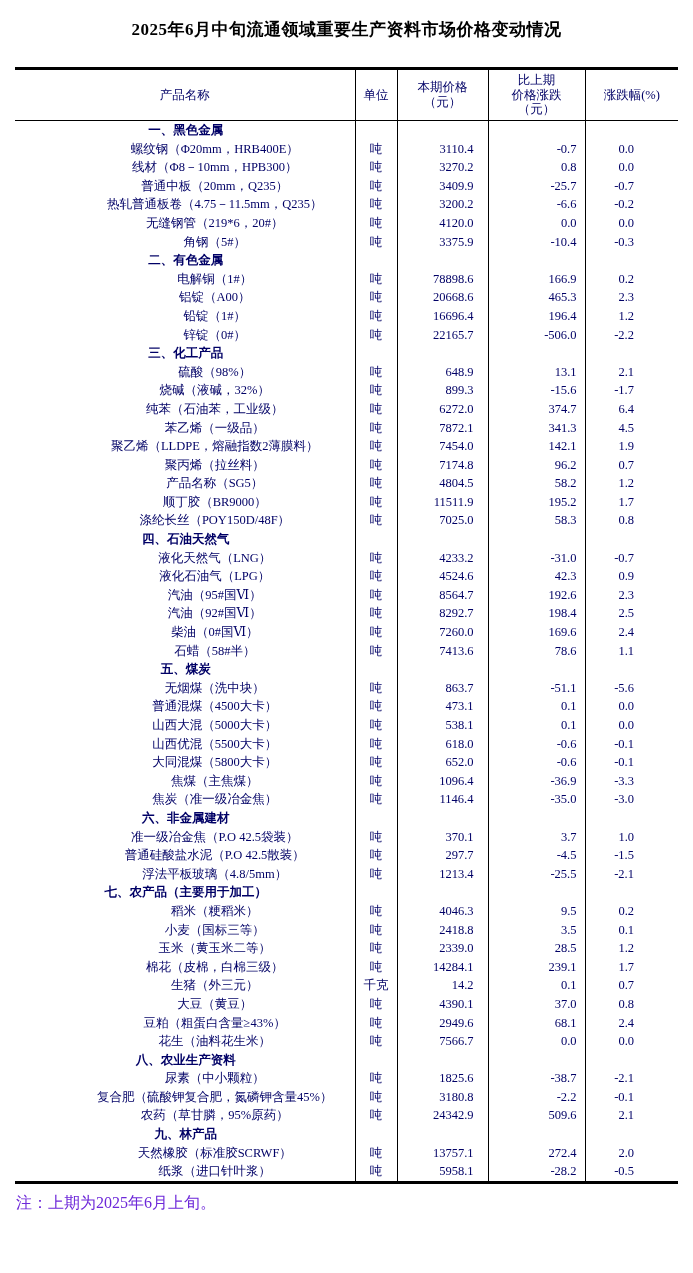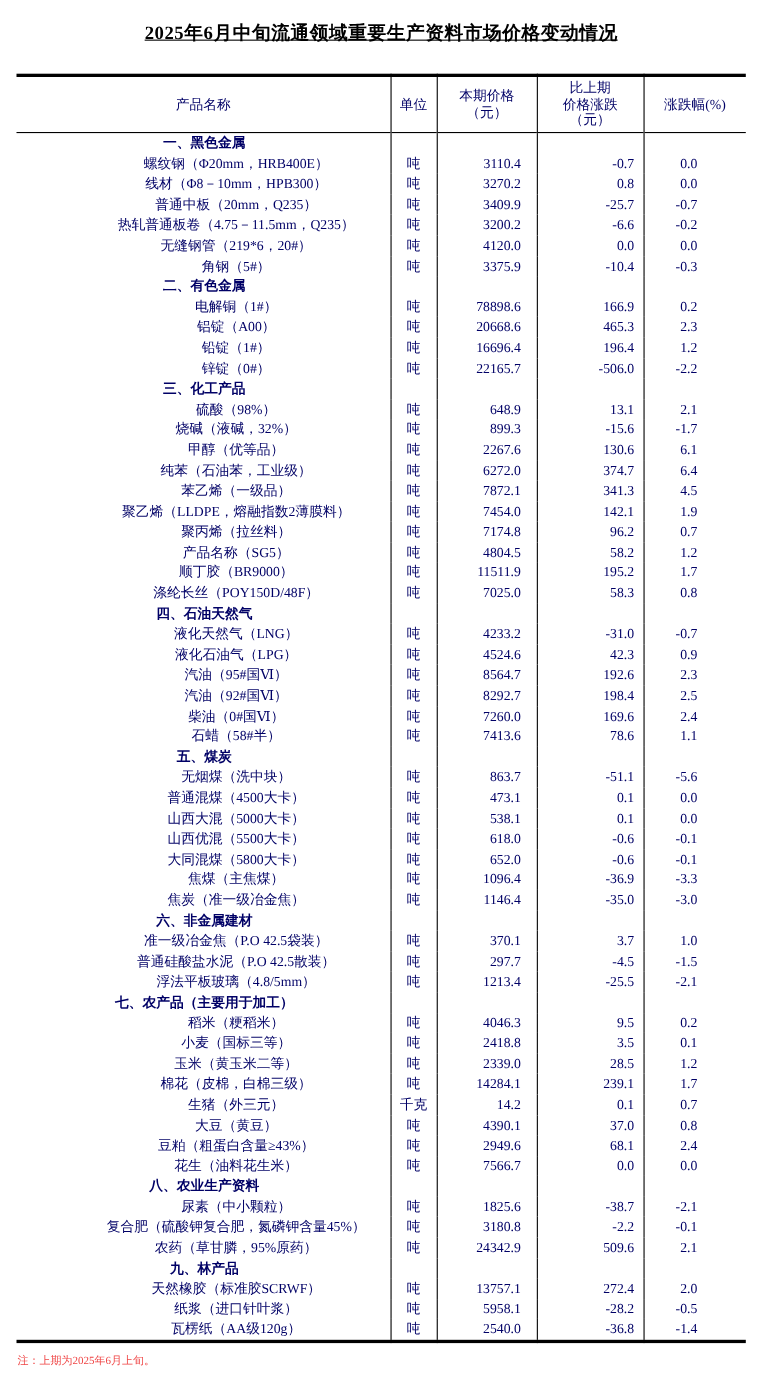--- a/index.html
+++ b/index.html
@@ -14,21 +14,20 @@
     color: #000066;
     overflow: hidden;
   }
   .title {
     color: #000000;
     font-size: 17px;
     font-weight: bold;
     text-align: center;
     margin: 18px 10px 0 10px;
     letter-spacing: 0.5px;
-    text-decoration: underline;
   }
   table.price-table {
     border-collapse: collapse;
     table-layout: fixed;
     width: 663px;
     margin: 26px 0 0 15px;
     border-top: 3px solid #000000;
     border-bottom: 3px solid #000000;
   }
   thead tr {
@@ -62,22 +61,22 @@
   tr.section-row td.name {
     font-weight: bold;
     padding-left: 2px;
   }
   td.unit { text-align: center; }
   td.price { text-align: right; padding-right: 14px; }
   td.change { text-align: right; padding-right: 8px; }
   td.pct { text-align: right; padding-right: 44px; }
   .note {
     margin: 9px 0 0 16px;
-    font-size: 10px;
-    color: #ef4444;
+    font-size: 16px;
+    color: #6d28d9;
   }
 </style>
 </head>
 <body>
 
 <div class="title">2025年6月中旬流通领域重要生产资料市场价格变动情况</div>
 
 <table class="price-table">
   <colgroup>
     <col style="width:340px">
@@ -198,27 +197,20 @@
         <td class="pct">2.1</td>
       </tr>
       <tr>
         <td class="name">烧碱（液碱，32%）</td>
         <td class="unit">吨</td>
         <td class="price">899.3</td>
         <td class="change">-15.6</td>
         <td class="pct">-1.7</td>
       </tr>
       <tr>
-        <td class="name">甲醇（优等品）</td>
-        <td class="unit">吨</td>
-        <td class="price">2267.6</td>
-        <td class="change">130.6</td>
-        <td class="pct">6.1</td>
-      </tr>
-      <tr>
         <td class="name">纯苯（石油苯，工业级）</td>
         <td class="unit">吨</td>
         <td class="price">6272.0</td>
         <td class="change">374.7</td>
         <td class="pct">6.4</td>
       </tr>
       <tr>
         <td class="name">苯乙烯（一级品）</td>
         <td class="unit">吨</td>
         <td class="price">7872.1</td>
@@ -497,24 +489,17 @@
         <td class="price">13757.1</td>
         <td class="change">272.4</td>
         <td class="pct">2.0</td>
       </tr>
       <tr>
         <td class="name">纸浆（进口针叶浆）</td>
         <td class="unit">吨</td>
         <td class="price">5958.1</td>
         <td class="change">-28.2</td>
         <td class="pct">-0.5</td>
-      </tr>
-      <tr>
-        <td class="name">瓦楞纸（AA级120g）</td>
-        <td class="unit">吨</td>
-        <td class="price">2540.0</td>
-        <td class="change">-36.8</td>
-        <td class="pct">-1.4</td>
       </tr>
     </tbody>
 </table>
 
 <div class="note">注：上期为2025年6月上旬。</div>
 
 </body></html>

